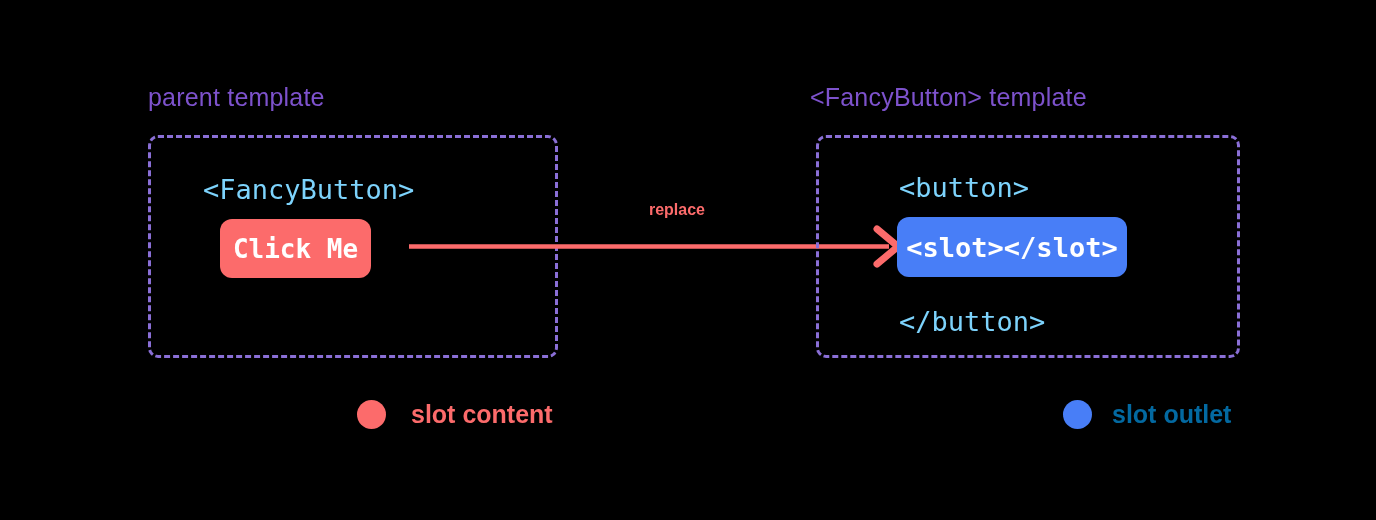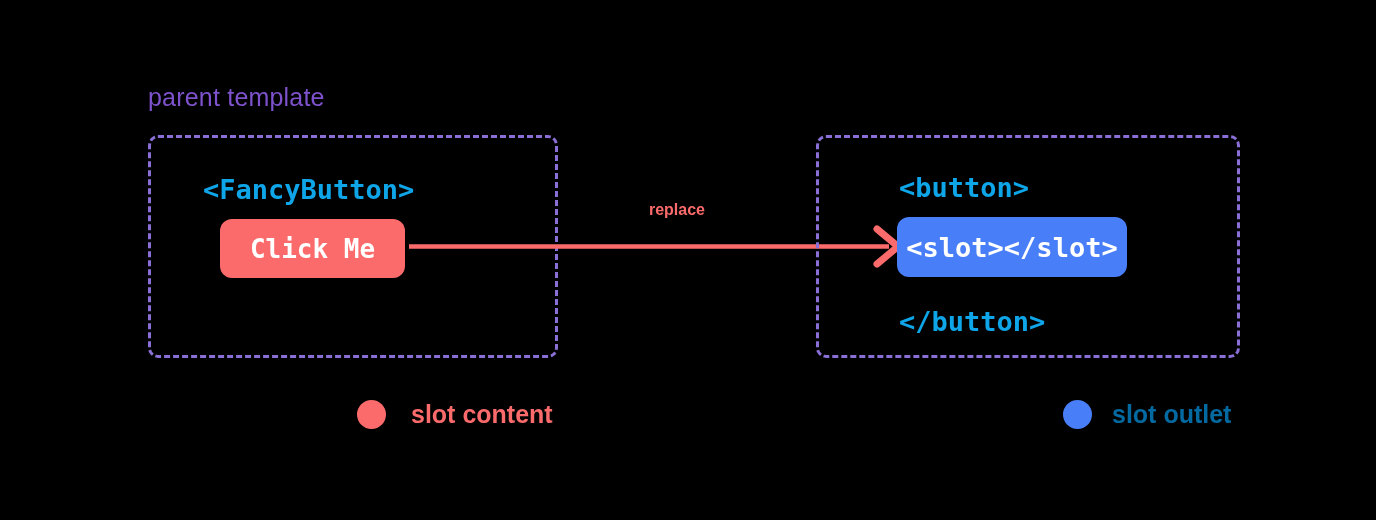--- a/index.html
+++ b/index.html
@@ -26,39 +26,39 @@
   .dashed-box {
     position: absolute;
     border: 3.5px dashed #8a6fd6;
     border-radius: 10px;
     box-sizing: border-box;
     background: transparent;
   }
   .code-line {
     position: absolute;
     font-family: "DejaVu Sans Mono", monospace;
-    font-weight: bold;
+    font-weight: normal;
     font-size: 27px;
-    color: #0ea5e9;
+    color: #7dd3fc;
     white-space: nowrap;
   }
   .fill-box {
     position: absolute;
     border-radius: 12px;
     display: flex;
     align-items: center;
     justify-content: center;
     font-family: "DejaVu Sans Mono", monospace;
     font-weight: bold;
     color: #ffffff;
     box-sizing: border-box;
   }
   #click-me-button {
     left: 220px; top: 219px;
-    width: 185px; height: 59px;
+    width: 151px; height: 59px;
     background: #fc6b6b;
     font-size: 26px;
   }
   #slot-outlet-box {
     left: 897px; top: 217px;
     width: 230px; height: 60px;
     background: #487ef7;
     font-size: 27px;
   }
   #replace-arrow {
@@ -116,20 +116,21 @@
   <div class="fill-box" id="click-me-button">Click Me</div>
 
 
   <svg id="replace-arrow" width="502" height="46" viewBox="0 0 502 46" aria-hidden="true">
     <line x1="4" y1="22.5" x2="484" y2="22.5" stroke="#fc6b6b" stroke-width="4.5"></line>
     <polyline points="472,5 493,22.5 472,40" fill="none" stroke="#fc6b6b" stroke-width="7" stroke-linecap="round" stroke-linejoin="round"></polyline>
   </svg>
 
   <div id="replace-label">replace</div>
 
+  <div class="panel-label" id="fancybutton-template-label">&lt;FancyButton&gt; template</div>
 
   <div class="dashed-box" id="fancybutton-box"></div>
 
   <div class="code-line" id="template-open-tag">&lt;button&gt;</div>
 
   <div class="fill-box" id="slot-outlet-box">&lt;slot&gt;&lt;/slot&gt;</div>
 
   <div class="code-line" id="template-close-tag">&lt;/button&gt;</div>
 
   <div class="legend-dot" id="legend-dot-content"></div>

